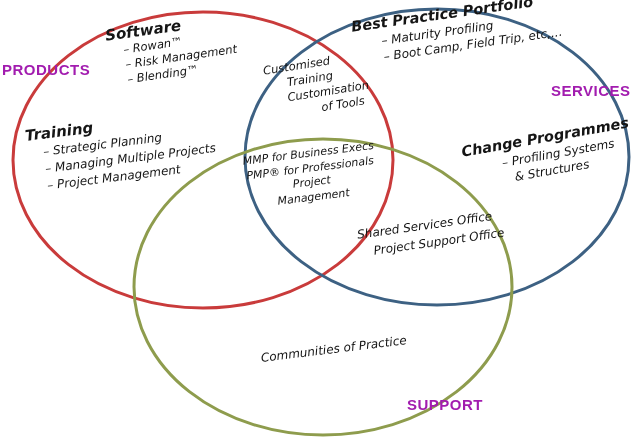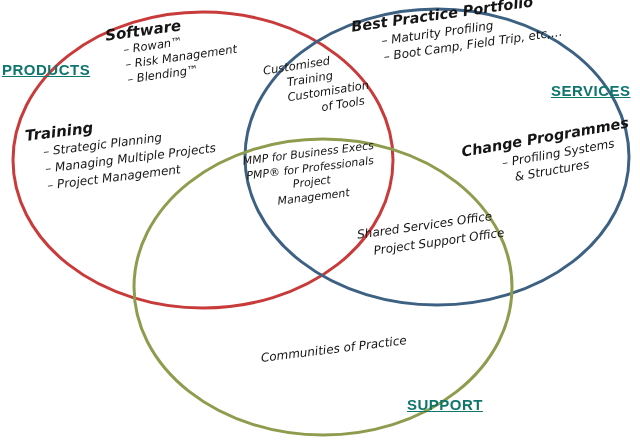--- a/index.html
+++ b/index.html
@@ -5,23 +5,22 @@
   html,body{margin:0;padding:0;background:#fff;}
   #stage{
     position:relative;width:640px;height:445px;background:#ffffff;
     overflow:hidden;font-family:"DejaVu Sans",sans-serif;color:#1a1a1a;
   }
   #circles{position:absolute;left:0;top:0;width:640px;height:445px;}
   ellipse{fill:none;stroke-width:3;}
   
   .region{
     position:absolute;font-family:"Liberation Sans",sans-serif;
-    font-weight:bold;font-size:15px;letter-spacing:.5px;color:#0f766e;
+    font-weight:bold;font-size:15px;letter-spacing:.5px;color:#a21caf;
     white-space:nowrap;
-    text-decoration:underline;
   }
   
   .hw{
     position:absolute;font-family:"DejaVu Sans",sans-serif;font-style:italic;
     color:#151515;white-space:nowrap;transform-origin:left top;
   }
   .hw .head{font-weight:bold;display:block;}
   .hw .line{display:block;}
   .r8{transform:rotate(-8deg);}
   .r7{transform:rotate(-7deg);}

